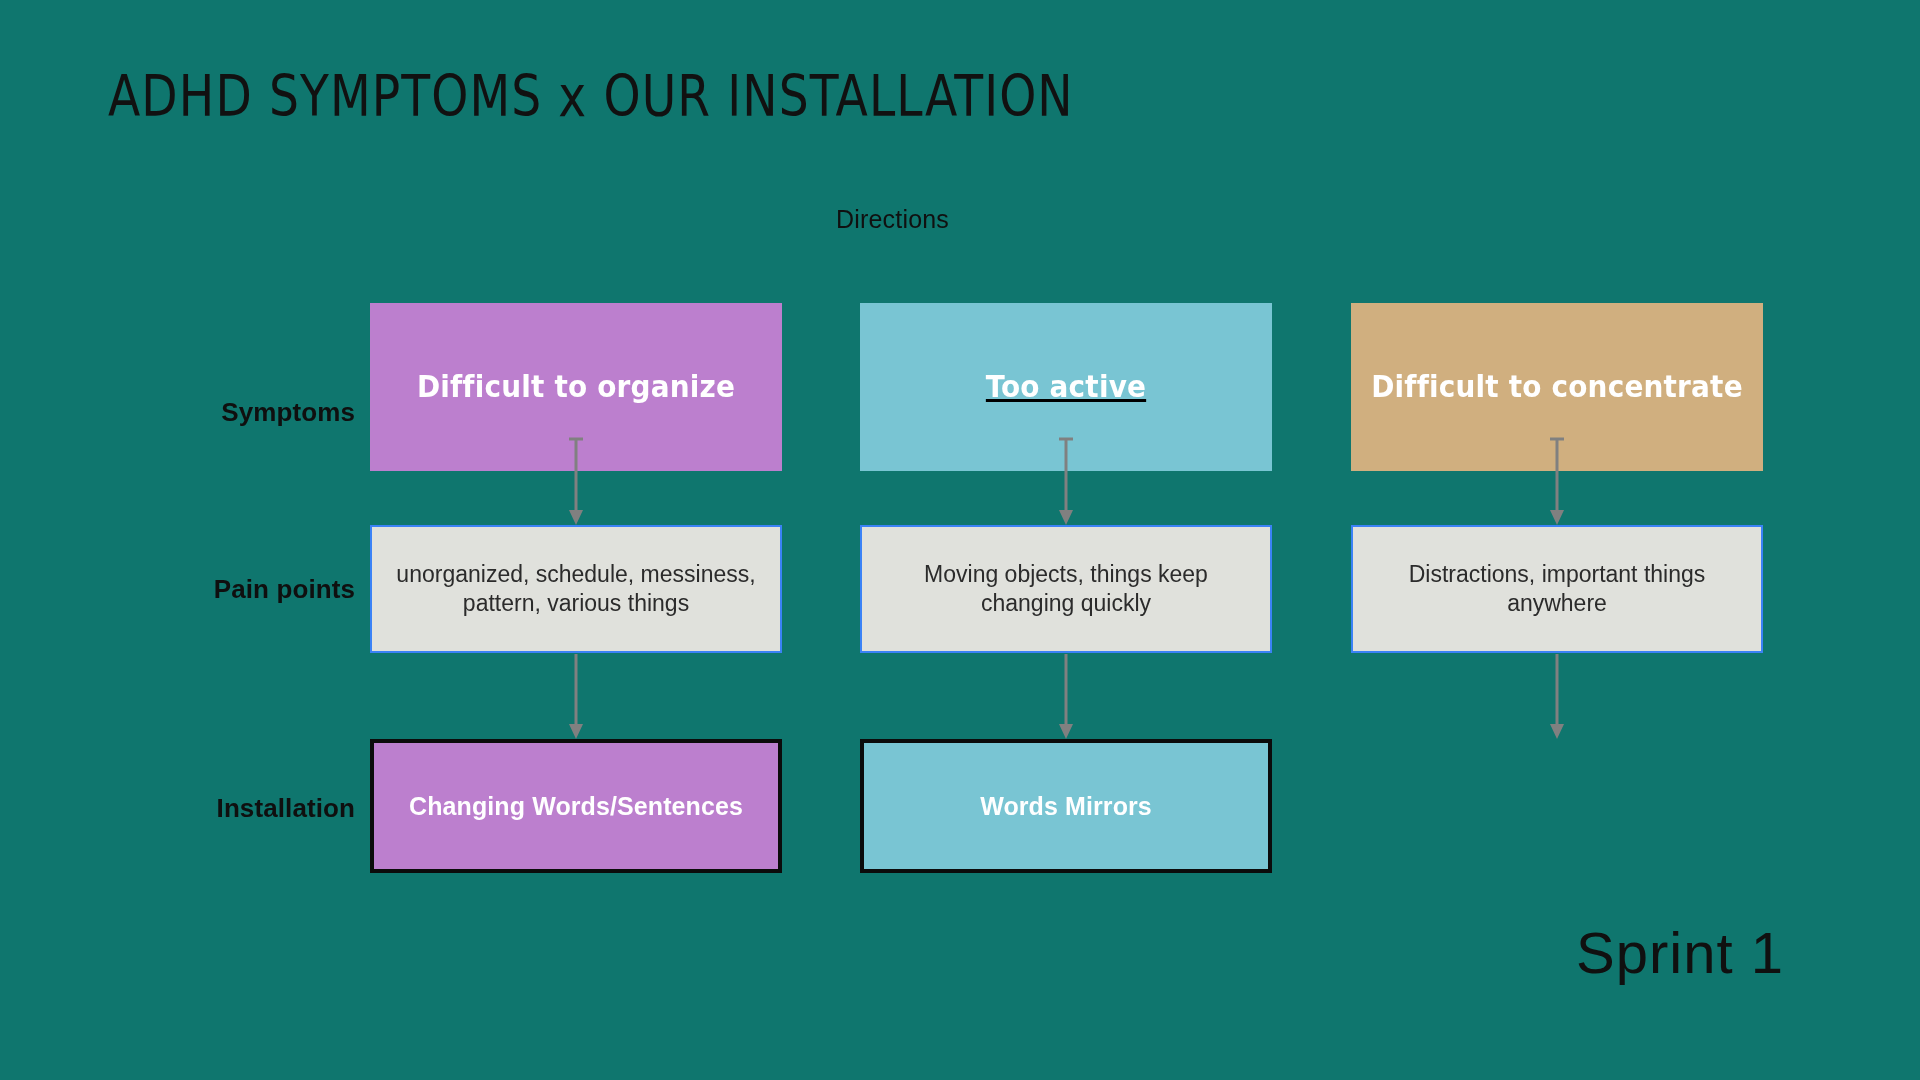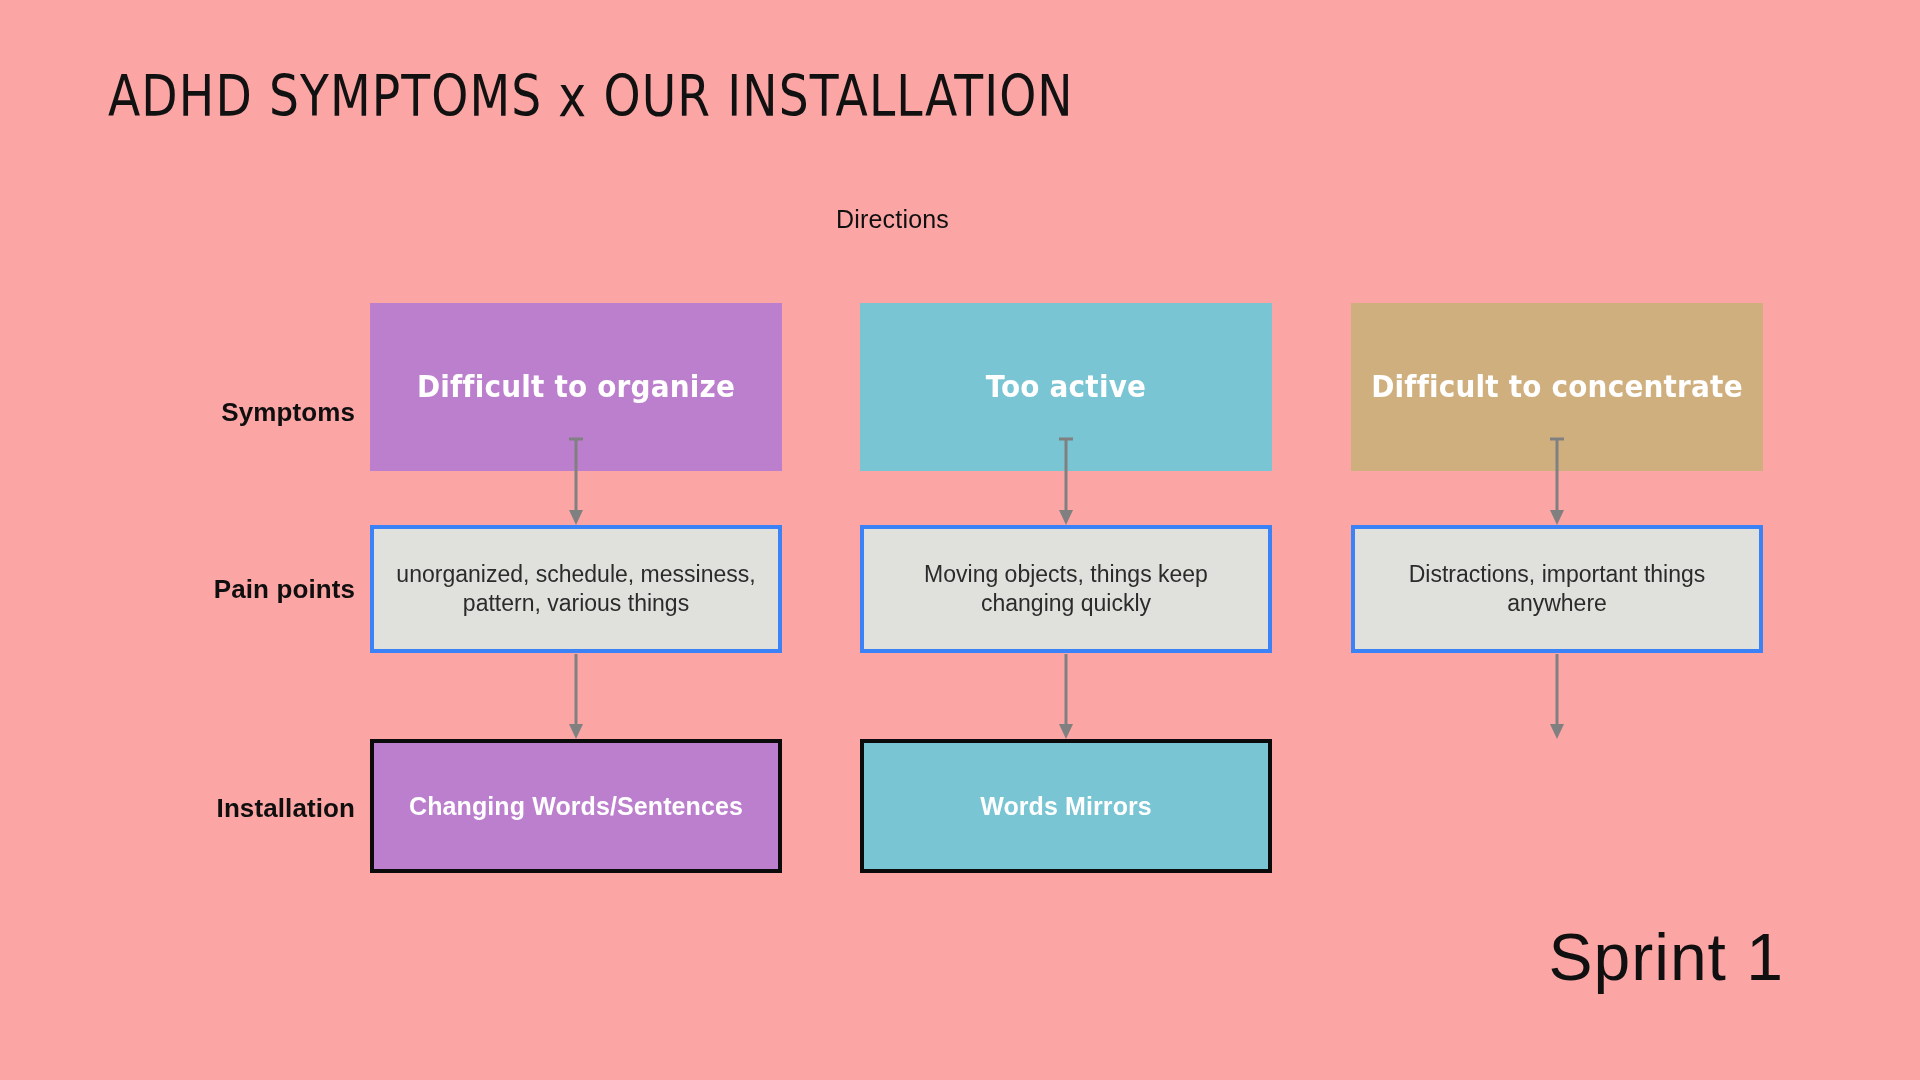--- a/index.html
+++ b/index.html
@@ -92,21 +92,21 @@
     text-align: center;
     line-height: 1.15;
     letter-spacing: 0.2px;
   }
 
   
   .pain-box {
     top: 525px;
     height: 128px;
     background: #e0e1dc;
-    border: 4px solid #3b82f6;
+    border: 2px solid #3b82f6;
     box-sizing: border-box;
     display: flex;
     align-items: center;
     justify-content: center;
     padding: 0 14px;
   }
   .pain-box .box-text {
     font-size: 23px;
     font-weight: 500;
     color: #2b2b2b;
@@ -145,31 +145,31 @@
   .arrow-b { top: 653px; height: 87px; }
   .ar-0 { left: 565px; }
   .ar-1 { left: 1055px; }
   .ar-2 { left: 1546px; }
 
   
   #sprint-label {
     position: absolute;
     right: 136px;
     top: 919px;
-    font-size: 66px;
+    font-size: 58px;
     font-weight: 300;
     color: #101010;
     letter-spacing: 1px;
     white-space: nowrap;
   }
 </style>
 </head>
 <body style="background-color: rgb(224, 225, 220);">
 
-<div id="slide" style="background-color: #fca5a5;">
+<div id="slide" style="background-color: #0f766e;">
 
   <div id="slide-title">ADHD SYMPTOMS x OUR INSTALLATION</div>
 
   <div id="directions-label">Directions</div>
 
   <div class="row-label" id="row-label-symptoms">Symptoms</div>
   <div class="row-label" id="row-label-pain">Pain points</div>
   <div class="row-label" id="row-label-install">Installation</div>
 
   <div class="col col-0 sym-box" style="background-color: rgb(188, 127, 206);">
@@ -188,21 +188,21 @@
   <div class="arrow arrow-b ar-0">
     <svg width="22" height="87" viewBox="0 0 22 87">
       <line x1="11" y1="1" x2="11" y2="74" stroke="#808080" stroke-width="3"></line>
       <polygon points="11,86 4,71 18,71" fill="#808080"></polygon>
     </svg>
   </div>
   <div class="col col-0 inst-box" style="background-color: rgb(188, 127, 206);">
     <span class="box-text">Changing Words/Sentences</span>
   </div>
 
-  <div class="col col-1 sym-box" style="background-color: rgb(121, 197, 211);">
+  <div class="col col-1 sym-box" style="background-color: rgb(121, 197, 211); text-decoration: underline;">
     <span class="box-text">Too active</span>
   </div>
   <div class="arrow arrow-a ar-1">
     <svg width="22" height="89" viewBox="0 0 22 89">
       <line x1="11" y1="2" x2="11" y2="76" stroke="#808080" stroke-width="3"></line>
       <line x1="4" y1="2" x2="18" y2="2" stroke="#808080" stroke-width="3"></line>
       <polygon points="11,88 4,73 18,73" fill="#808080"></polygon>
     </svg>
   </div>
   <div class="col col-1 pain-box">

